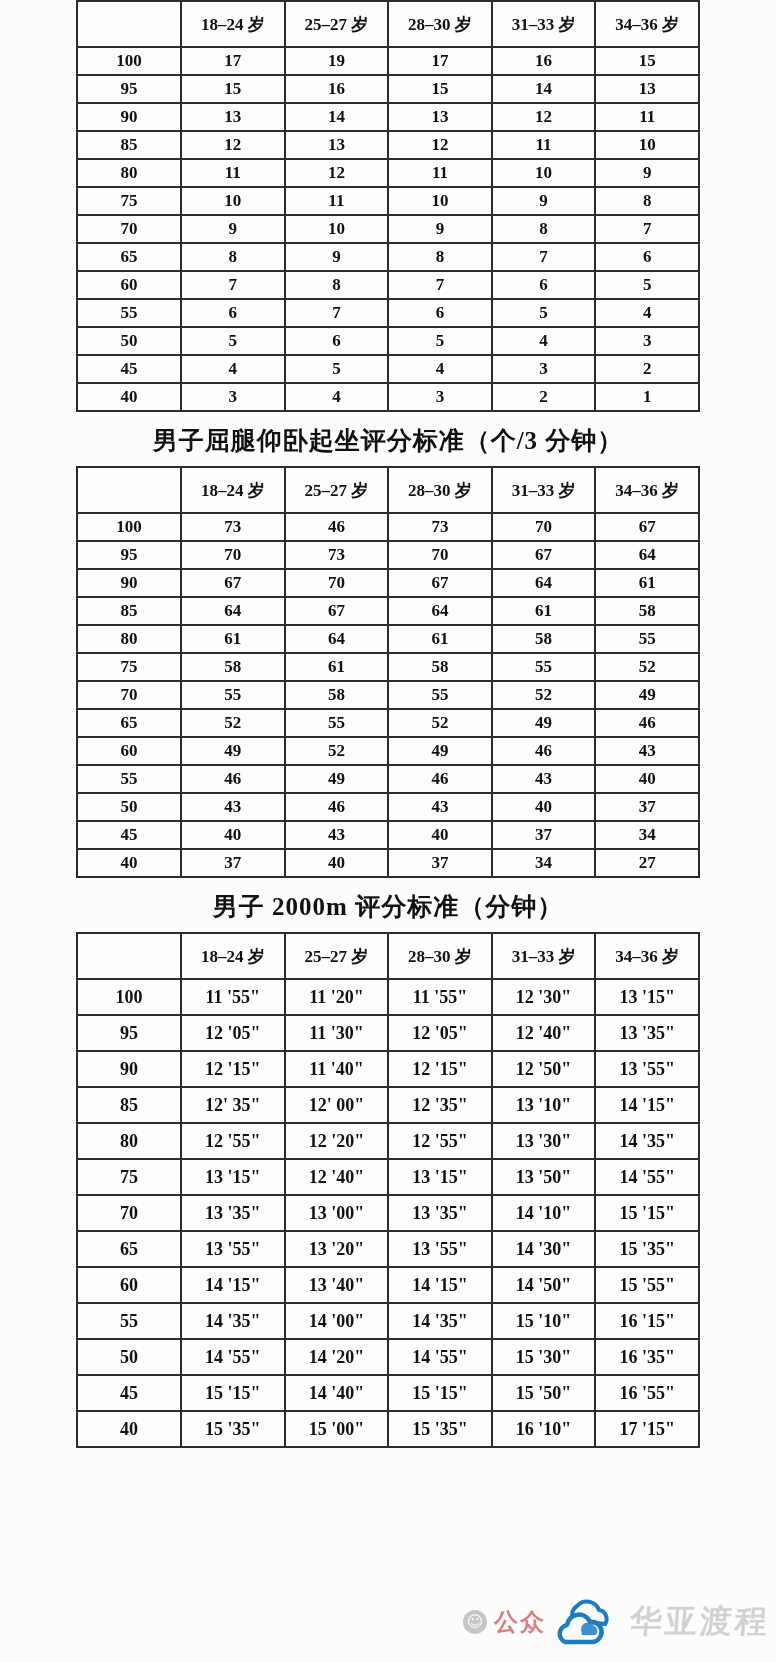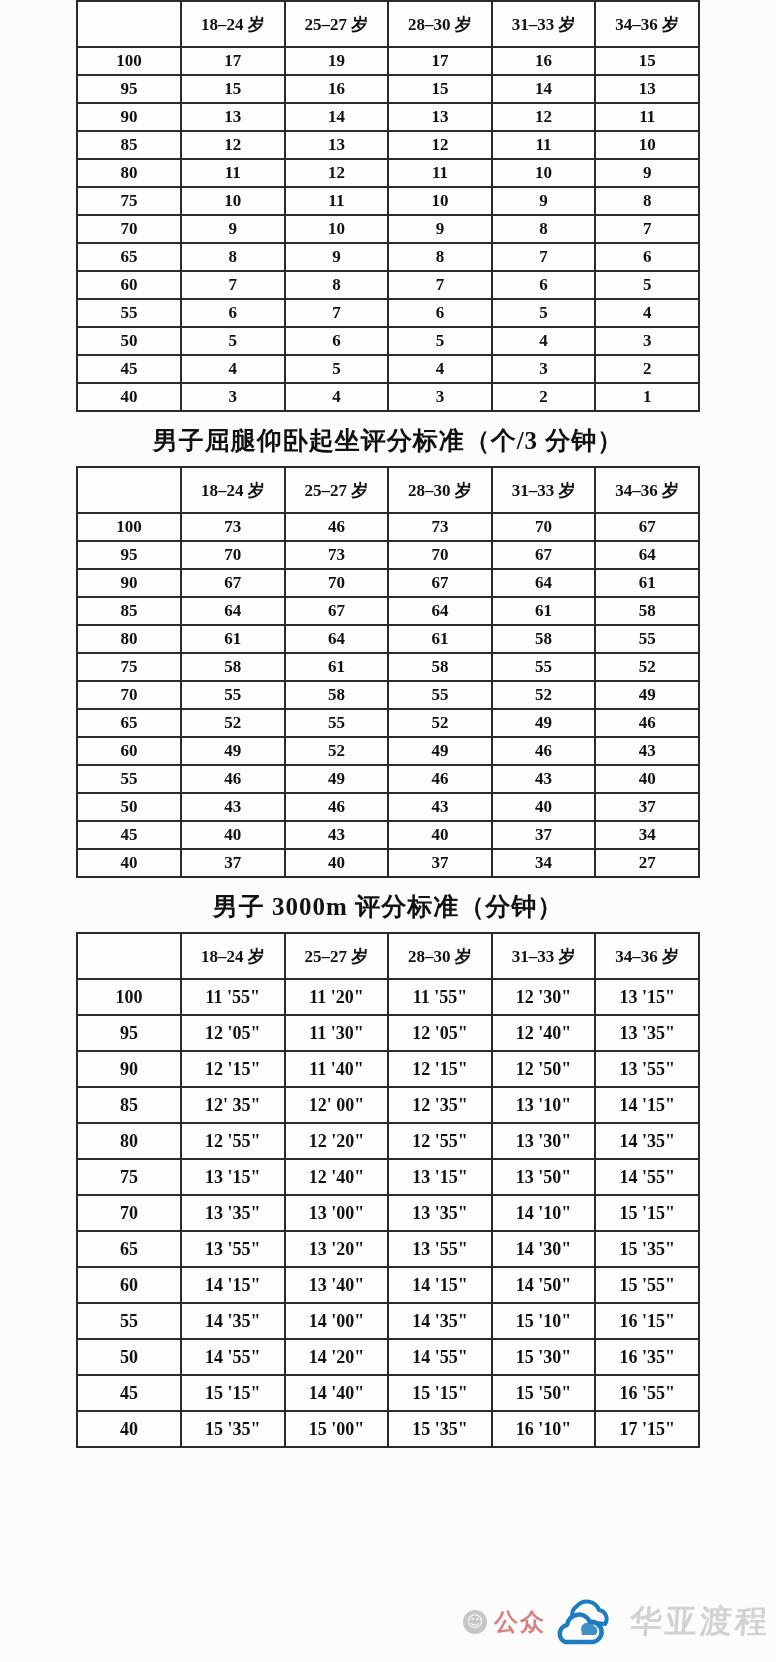--- a/index.html
+++ b/index.html
@@ -354,21 +354,21 @@
             <td>40</td>
             <td>37</td>
             <td>34</td>
             <td>27</td>
           </tr>
         </tbody>
       </table>
   </section>
 
   <section>
-    <div class="section-title">男子 3000m 评分标准（分钟）</div>
+    <div class="section-title">男子 2000m 评分标准（分钟）</div>
     <table class="score-table t3">
         <colgroup>
           <col class="c-score">
           <col>
           <col>
           <col>
           <col>
           <col>
         </colgroup>
         <thead>

